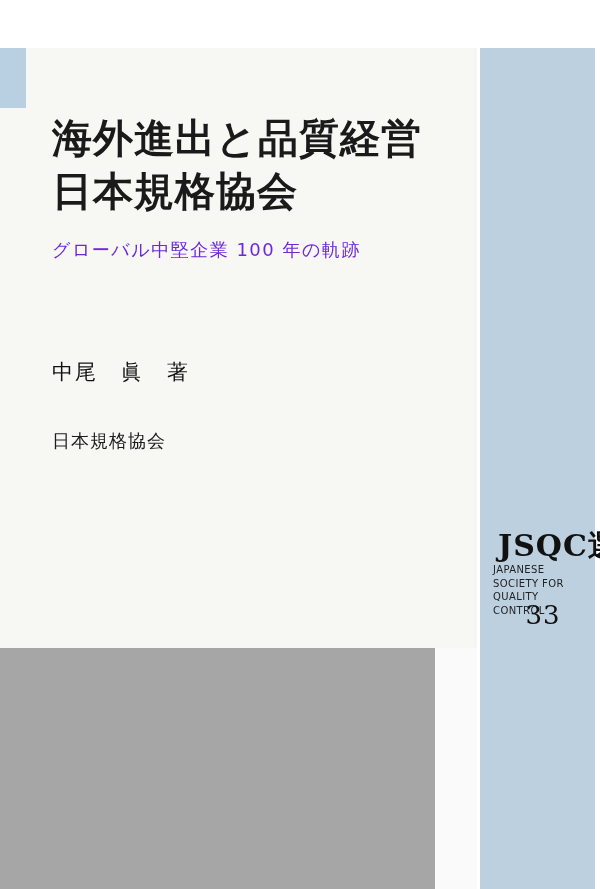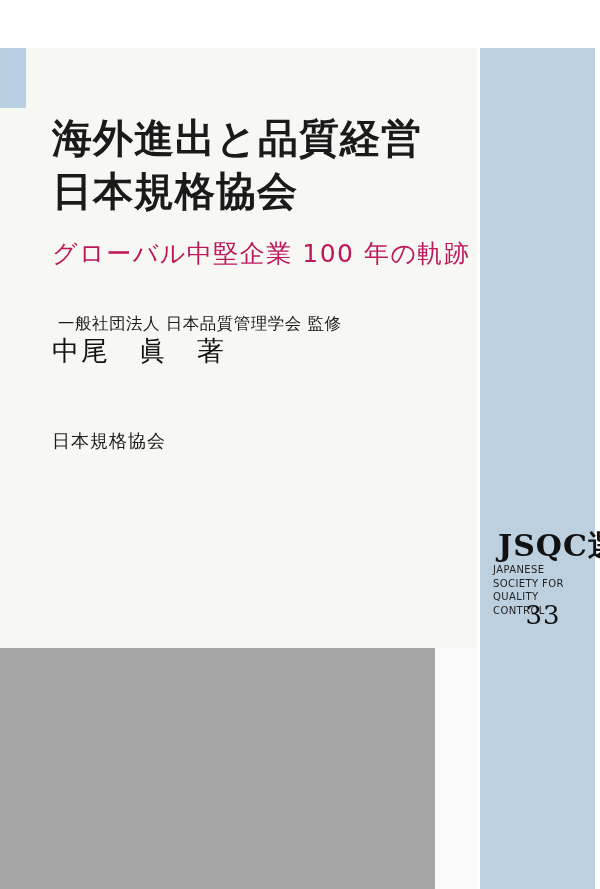--- a/index.html
+++ b/index.html
@@ -93,43 +93,43 @@
     color: #1a1a1a;
     letter-spacing: 1px;
     white-space: nowrap;
   }
   .subtitle {
     position: absolute;
     left: 52px;
     top: 190px;
     width: 410px;
     font-family: "DejaVu Sans", sans-serif;
-    font-size: 25px;
+    font-size: 18px;
     line-height: 1.3;
-    color: #be185d;
+    color: #6d28d9;
     letter-spacing: 1.5px;
     white-space: nowrap;
   }
   
   .supervisor {
     position: absolute;
     left: 58px;
     top: 265px;
     font-family: "DejaVu Serif", serif;
     font-size: 16.5px;
     color: #1c1c1c;
     letter-spacing: 0.5px;
     white-space: nowrap;
   }
   .author {
     position: absolute;
     left: 52px;
-    top: 285px;
-    font-family: "DejaVu Serif", serif;
-    font-size: 27px;
+    top: 310px;
+    font-family: "DejaVu Serif", serif;
+    font-size: 21px;
     color: #111111;
     letter-spacing: 2px;
     white-space: nowrap;
     text-align: right;
   }
   .publisher {
     position: absolute;
     left: 52px;
     top: 381px;
     font-family: "DejaVu Serif", serif;
@@ -203,21 +203,20 @@
   <div class="spine-inner-line"></div>
   <div class="spine-right-edge"></div>
 
   <div class="title-block">
     <div class="title-line">海外進出と品質経営</div>
     <div class="title-line">日本規格協会</div>
   </div>
 
   <div class="subtitle">グローバル中堅企業 100 年の軌跡</div>
 
-  <div class="supervisor">一般社団法人 日本品質管理学会 監修</div>
   <div class="author">中尾　眞　著</div>
   <div class="publisher">日本規格協会</div>
 
 
   <div class="spine-title">JSQC選書</div>
   <div class="spine-sub">
     <div>JAPANESE SOCIETY FOR</div>
     <div>QUALITY CONTROL</div>
   </div>
   <div class="spine-number">33</div>

